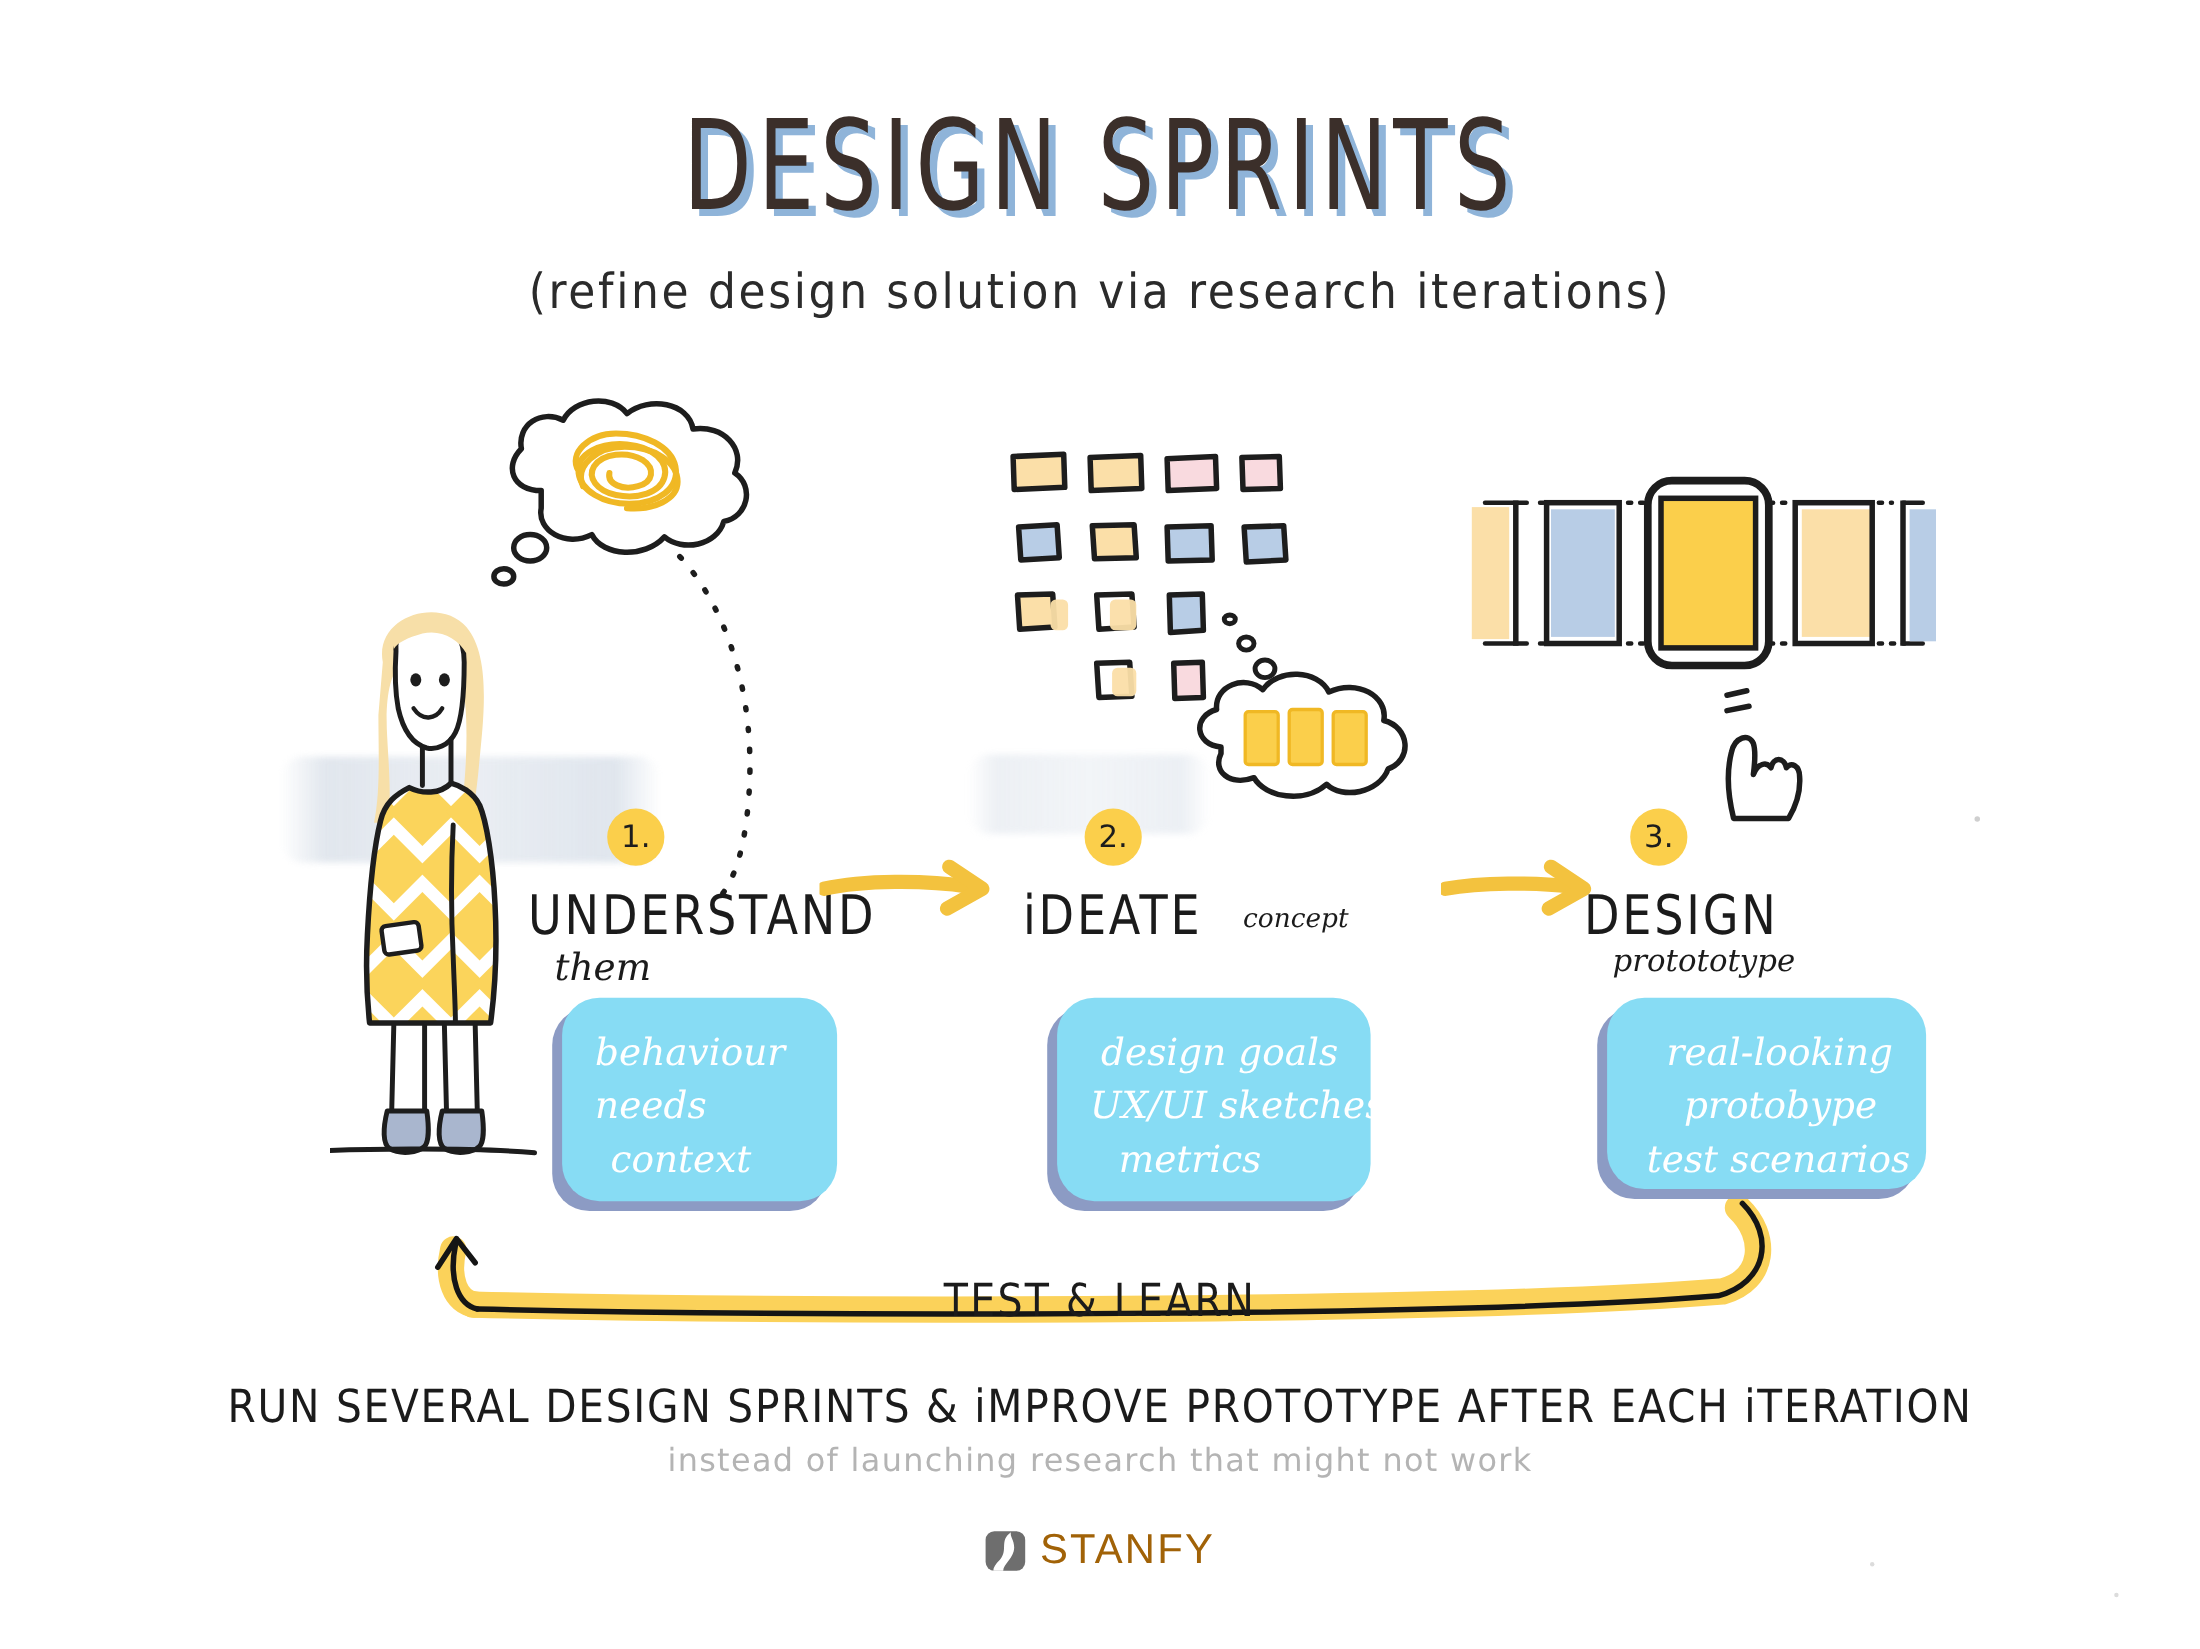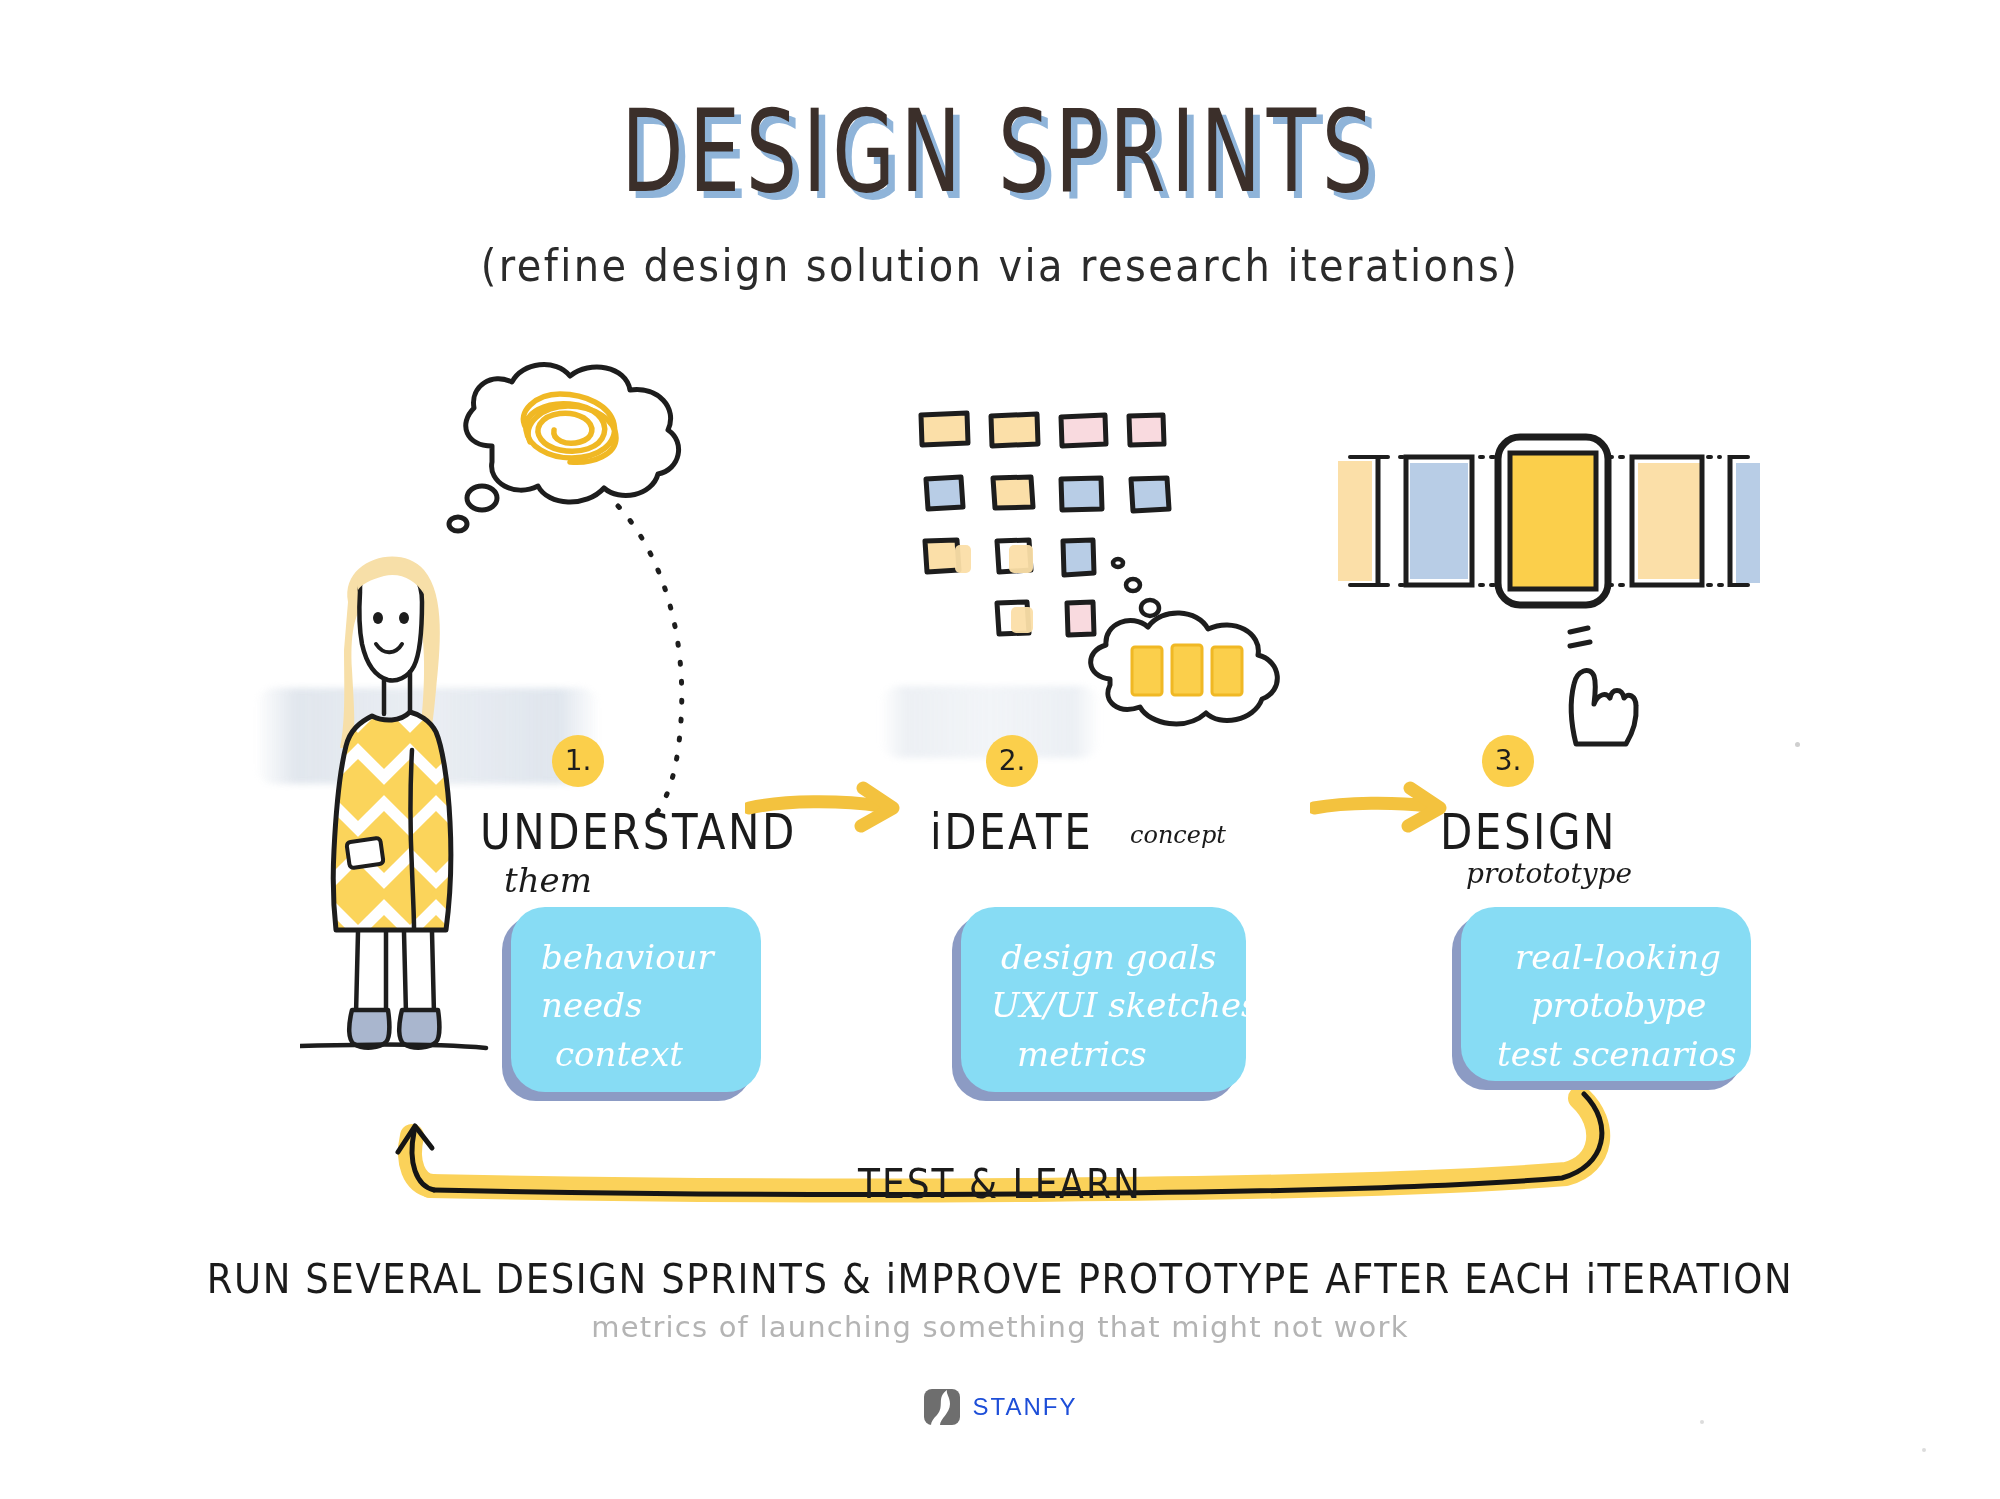--- a/index.html
+++ b/index.html
@@ -91,21 +91,21 @@
   }
   #bottom-sub{
     left:0;top:1310px;width:2000px;text-align:center;
     font-size:29px;letter-spacing:1.2px;color:#b4b4b4;
   }
 
   
   #logo{left:0;top:1388px;width:2000px;text-align:center;}
   #logo-inner{display:inline-flex;align-items:center;gap:12px;}
   #logo-text{
-    font-size:24px;letter-spacing:2px;color:#1d4ed8;
+    font-size:38px;letter-spacing:2px;color:#a16207;
     font-family:"Liberation Sans", sans-serif;font-weight:400;
   }
 </style>
 </head>
 <body>
 
 <div id="stage">
 
   <div class="abs" id="title-wrap">
     <div id="main-title">
@@ -331,21 +331,21 @@
     <path d="M62 96 C44 94 36 72 42 46" fill="none" stroke="#FBD25A" stroke-width="24" stroke-linecap="round"></path>
 
     <path d="M1214 4 C1244 34 1236 76 1192 88 C980 106 420 108 64 100" fill="none" stroke="#151515" stroke-width="5" stroke-linecap="round"></path>
     <path d="M64 100 C46 96 38 72 44 42" fill="none" stroke="#151515" stroke-width="5" stroke-linecap="round"></path>
     <path d="M28 62 L45 36 L62 58" fill="none" stroke="#151515" stroke-width="5" stroke-linecap="round" stroke-linejoin="round"></path>
   </svg>
 
   <div class="abs" id="test-learn">TEST &amp; LEARN</div>
 
   <div class="abs" id="bottom-main">RUN SEVERAL DESIGN SPRINTS &amp; iMPROVE PROTOTYPE AFTER EACH iTERATION</div>
-  <div class="abs" id="bottom-sub">metrics of launching something that might not work</div>
+  <div class="abs" id="bottom-sub">instead of launching research that might not work</div>
 
   <div class="abs" id="logo">
     <span id="logo-inner">
       <svg width="38" height="38" viewBox="0 0 38 38">
         <rect x="1" y="1" width="36" height="36" rx="8" fill="#6e6e6e"></rect>
         <path d="M24 2 C13 10 22 18 14 27 C10 31 8 34 8 37 L17 37 C17 31 27 25 27 16 C27 9 23 6 24 2 Z" fill="#ffffff"></path>
       </svg>
       <span id="logo-text">STANFY</span>
     </span>
   </div>

